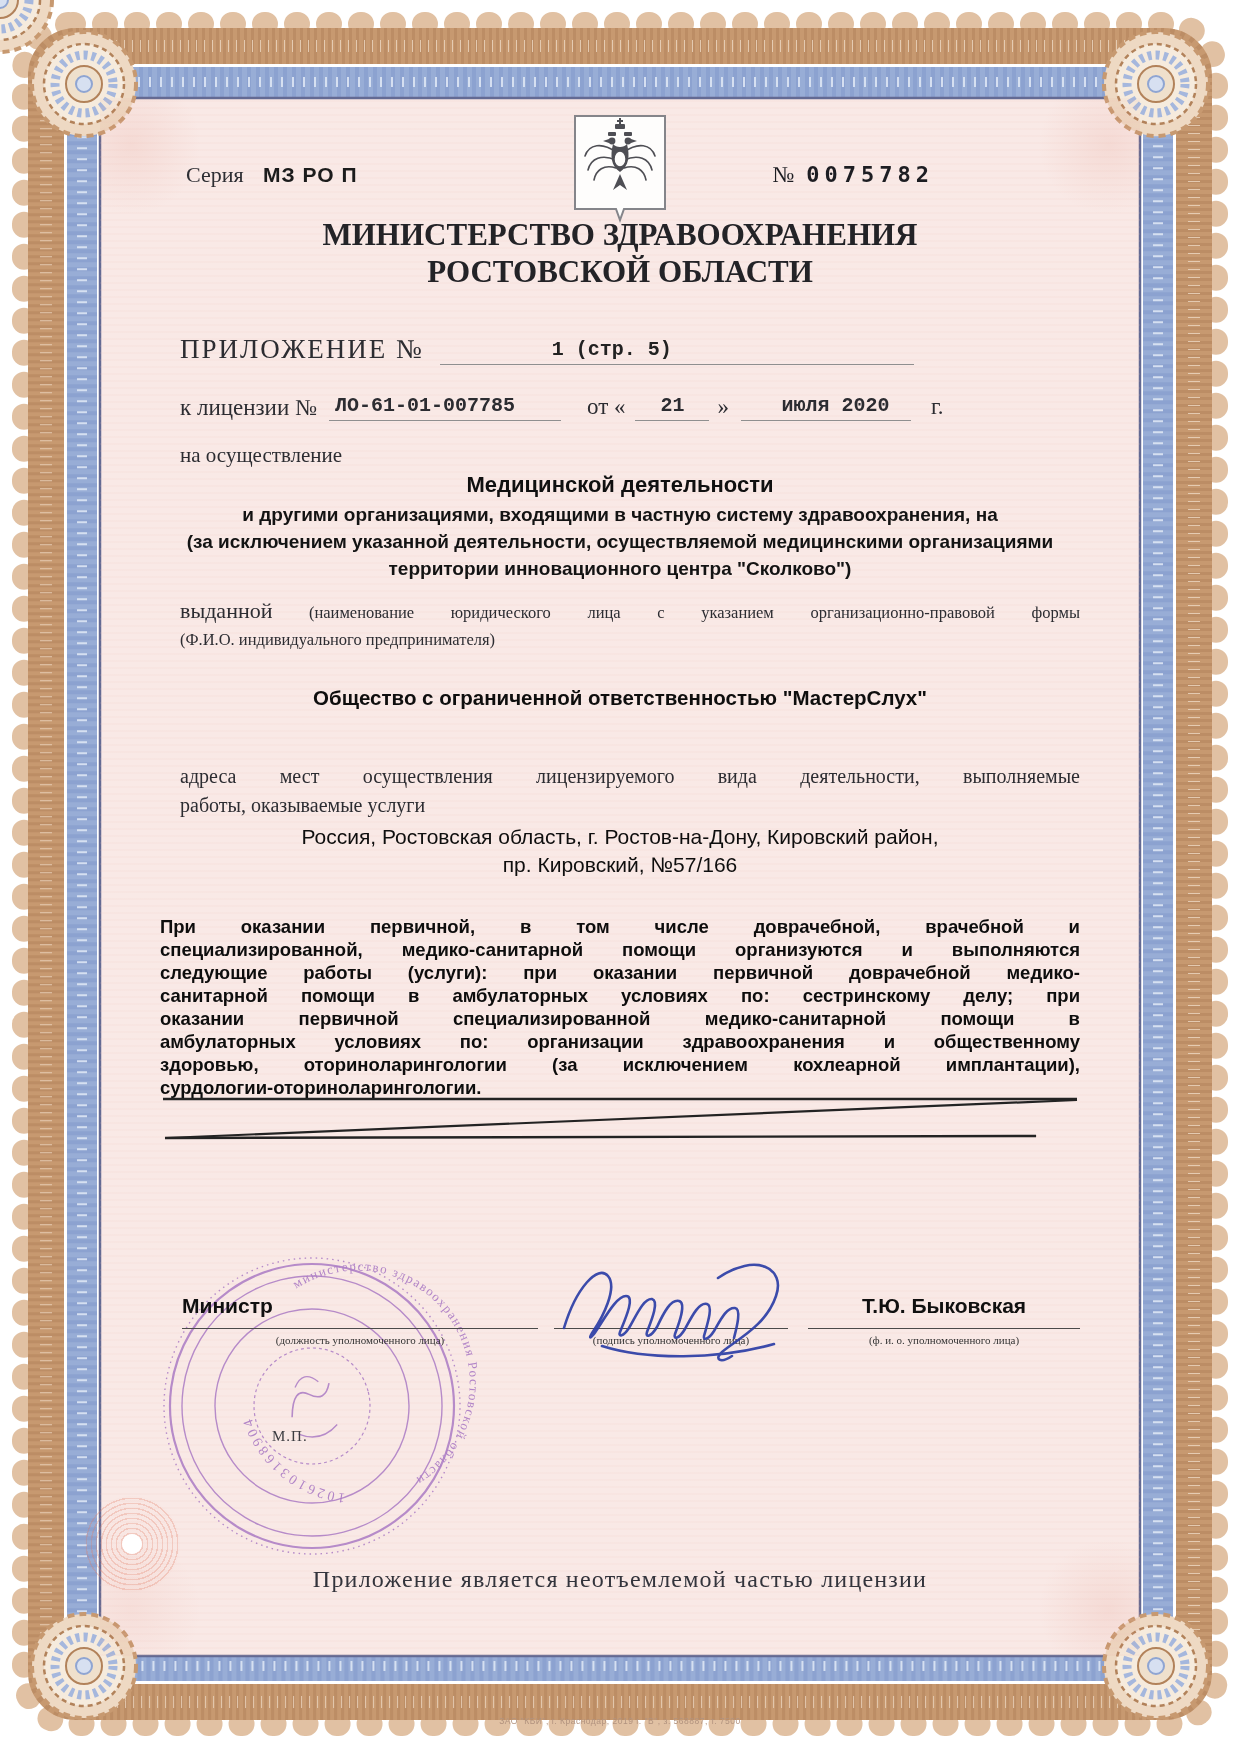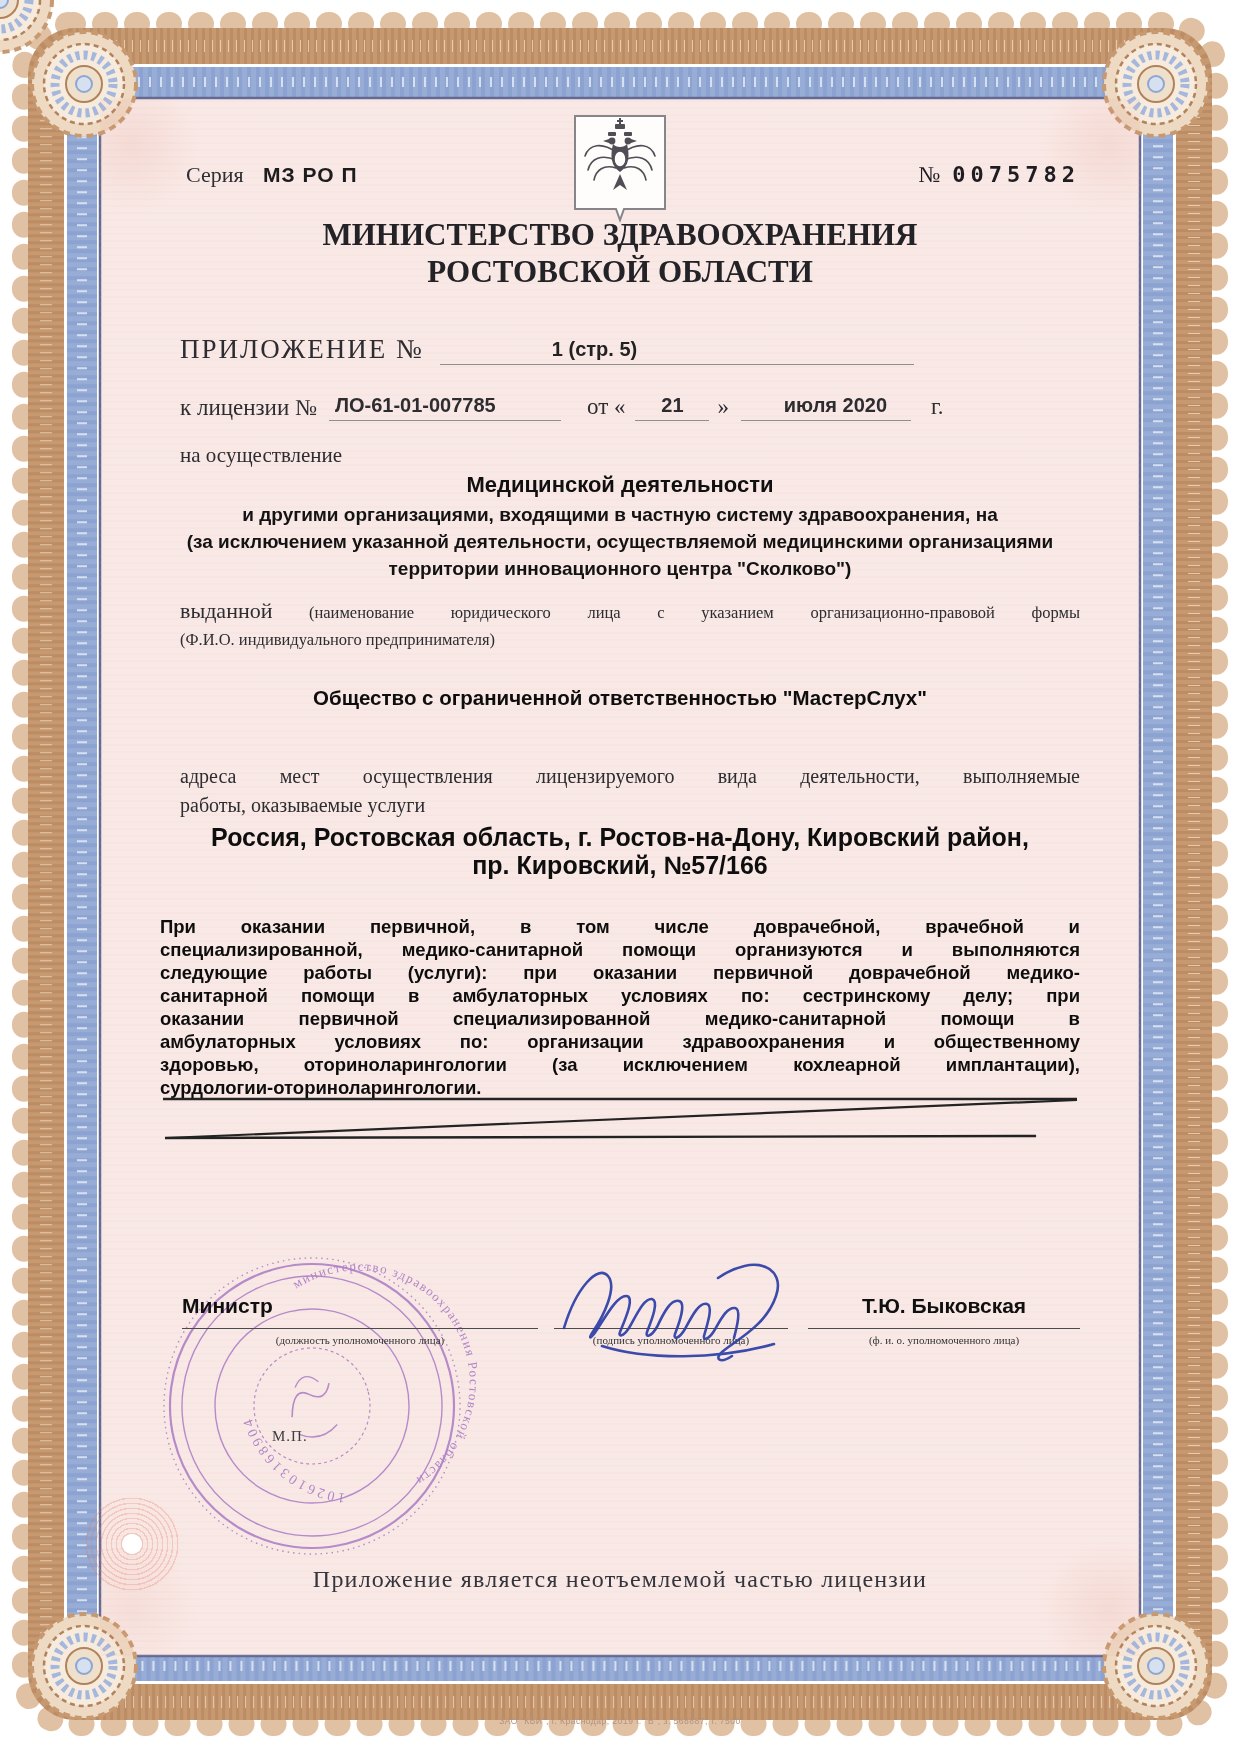--- a/index.html
+++ b/index.html
@@ -8,27 +8,27 @@
   .frame-svg { position:absolute; left:0; top:0; width:1240px; height:1752px; }
   .paper-texture { position:absolute; left:100px; top:98px; width:1040px; height:1558px; pointer-events:none;
     background:
       radial-gradient(circle at 3% 3%, rgba(220,130,110,0.14), transparent 70px),
       radial-gradient(circle at 97% 3%, rgba(220,130,110,0.14), transparent 70px),
       radial-gradient(circle at 97% 97%, rgba(220,130,110,0.14), transparent 70px),
       radial-gradient(circle at 3% 97%, rgba(220,130,110,0.10), transparent 70px),
       repeating-linear-gradient(0deg, rgba(238,196,186,0.10) 0 2px, transparent 2px 7px); }
   .doc-body { position:absolute; left:100px; top:98px; width:1040px; height:1558px;
               padding:0 60px; box-sizing:border-box; z-index:2; }
-  .sans-b { font-family:Liberation Sans, sans-serif; font-weight:700; }
+  .sans-b { font-family:Liberation Mono, monospace; font-weight:700; }
 
   .row-series { display:flex; justify-content:space-between; align-items:baseline; margin-top:64px;gap:27px; }
   .series-left { margin-left:26px; font-size:22px; color:#2e2e33; white-space:nowrap; }
   .series-value { font-family:"Liberation Sans", sans-serif; font-weight:700; font-size:21px;
                   margin-left:14px; letter-spacing:1px; color:#1c1c1c; }
-  .number-right { color:#1d1d22; white-space:nowrap; }
+  .number-right { margin-right:146px; color:#1d1d22; white-space:nowrap; }
   .number-sign { font-size:23px; }
   .number-value { font-family:"DejaVu Sans Mono", monospace; font-size:22px; letter-spacing:5px;
                   margin-left:8px; font-weight:600; }
 
   .arms { position:absolute; left:50%; top:16px; transform:translateX(-50%); width:96px; height:110px; }
 
   .title { text-align:center; font-weight:700; font-size:31px; line-height:37px; color:#232327; }
   .title-1 { margin-top:28px; }
 
   .blank { border-bottom:1px solid #8f8f8f; }
@@ -61,22 +61,22 @@
   .issued-label { font-size:22px; }
   .issued-note { font-size:16.5px; }
   .issued-line2 { font-size:16.5px; line-height:24px; }
 
   .org { margin-top:32px; text-align:center; font-family:"Liberation Sans",sans-serif; font-weight:700;
          font-size:20.5px; line-height:28px; color:#0e0e0e; }
 
   .addr-label { margin-top:50px; padding-left:20px; font-size:20px; color:#2c2c31; }
   .addr-l1 { text-align:justify; text-align-last:justify; line-height:29px; }
   .addr-l2 { line-height:29px; }
-  .addr-value { margin-top:3px; text-align:center; font-family:"Liberation Sans",sans-serif; font-weight:700;
-                font-size:25px; line-height:28px; color:#0e0e0e; }
+  .addr-value { margin-top:3px; text-align:center; font-family:"Liberation Sans",sans-serif; font-weight:400;
+                font-size:21px; line-height:28px; color:#0e0e0e; }
 
   .works { margin-top:36px; }
   .works-line { font-family:"Liberation Sans",sans-serif; font-weight:700; font-size:18.5px;
                 line-height:23px; text-align:justify; text-align-last:justify; color:#0d0d0d; }
   .works-line.last { text-align-last:left; }
   .z-svg { display:block; width:100%; height:46px; margin-top:-3px; }
 
   .sig-row { display:flex; margin-top:152px; padding-left:22px; position:relative; z-index:3; }
   .sig-col { display:flex; flex-direction:column; }
   .col-position { width:356px; }

